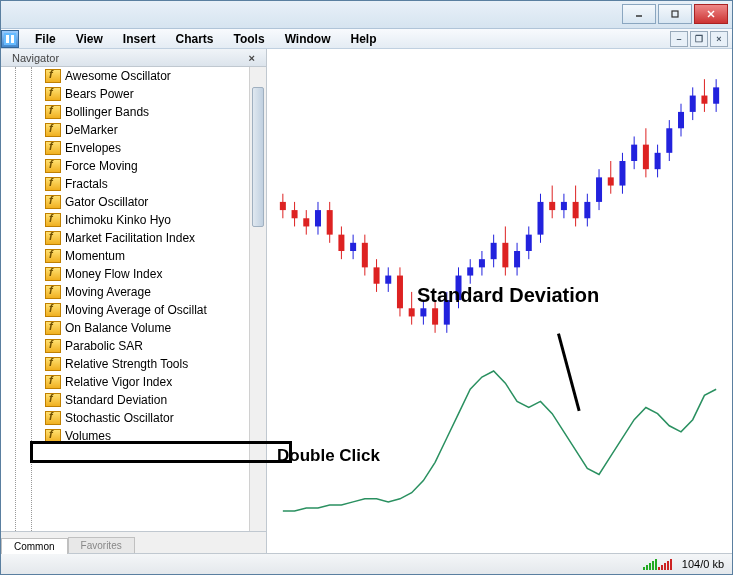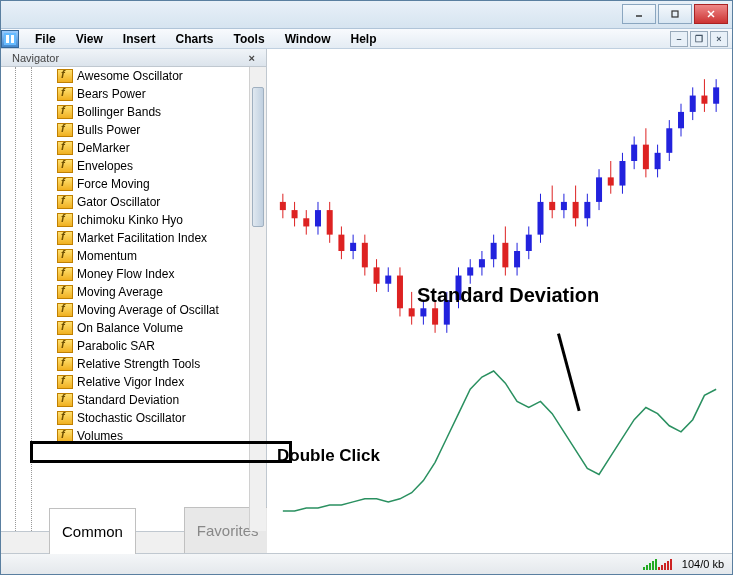--- a/index.html
+++ b/index.html
@@ -16,31 +16,31 @@
 .menu-item { padding: 2px 10px; cursor: pointer; }
 .menubar-right { margin-left: auto; display: flex; gap: 2px; padding-right: 4px; }
 .small-btn { width: 18px; height: 16px; border: 1px solid #9ab; background: #e8f0f8; display: flex; align-items: center; justify-content: center; font-size: 9px; cursor: pointer; color: #456; }
 
 .content { flex: 1; display: flex; background: #fff; position: relative; }
 
 .navigator { width: 266px; border-right: 1px solid #c0c8d0; display: flex; flex-direction: column; background: #fff; }
 .nav-header { height: 18px; background: linear-gradient(#f0f4f8,#dce4ec); border-bottom: 1px solid #c0c8d0; display: flex; align-items: center; padding: 0 11px; font-size: 11px; color: #444; }
 .nav-close { margin-left: auto; cursor: pointer; font-size: 11px; font-weight: bold; }
 .nav-tree { flex: 1; overflow: hidden; position: relative; display: flex; }
-.tree-list { flex: 1; overflow: hidden; margin-left: 12px; }
+.tree-list { flex: 1; overflow: hidden; }
 .tree-row { height: 18px; display: flex; align-items: center; padding-left: 44px; font-size: 12px; color: #000; white-space: nowrap; position: relative; cursor: pointer; }
 .tree-row .ind-icon { width: 16px; height: 14px; background: linear-gradient(#ffe070,#f0b020); border: 1px solid #c08000; margin-right: 4px; position: relative; flex-shrink: 0; }
 .tree-row .ind-icon::after { content: "f"; position: absolute; left: 3px; top: -2px; font-size: 11px; font-style: italic; font-weight: bold; color: #705000; }
 .tree-lines { position: absolute; left: 0; top: 0; bottom: 0; width: 44px; pointer-events: none; }
 .tree-lines::before { content: ""; position: absolute; left: 14px; top: 0; bottom: 0; border-left: 1px dotted #999; }
 .tree-lines::after { content: ""; position: absolute; left: 30px; top: 0; bottom: 0; border-left: 1px dotted #999; }
 .scrollbar { width: 17px; background: #f0f0f0; border-left: 1px solid #d0d0d0; position: relative; }
 .scroll-thumb { position: absolute; left: 2px; right: 2px; top: 20px; height: 140px; background: linear-gradient(90deg,#e0e8f0,#c0d0e0); border: 1px solid #a0b0c0; border-radius: 2px; cursor: pointer; }
 .nav-tabs { height: 22px; display: flex; border-top: 1px solid #c0c8d0; background: #f0f0f0; align-items: flex-end; }
-.nav-tab { padding: 14px 12px; font-size: 15px; border: 1px solid #c0c0c0; border-bottom: none; background: #e8e8e8; cursor: pointer; color: #888; margin-left: 48px; }
+.nav-tab { padding: 2px 12px; font-size: 10px; border: 1px solid #c0c0c0; border-bottom: none; background: #e8e8e8; cursor: pointer; color: #888; }
 .nav-tab.active { background: #fff; color: #000; position: relative; top: 1px; }
 
 .chart { flex: 1; position: relative; background: #fff; }
 .chart svg { width: 100%; height: 100%; }
 
 .statusbar { height: 22px; border-top: 1px solid #c0c8d0; background: linear-gradient(#f4f6f8,#e4e8ec); display: flex; align-items: center; justify-content: flex-end; padding: 0 8px; font-size: 11px; gap: 10px; }
 .bars { display: flex; align-items: flex-end; gap: 1px; height: 12px; }
 .bars span { width: 2px; background: #2a2; }
 .bars span.r { background: #c22; }
 
@@ -112,33 +112,33 @@
             <div class="tree-row">
               <span class="ind-icon"></span>
               <span>Bears Power</span>
             </div>
             <div class="tree-row">
               <span class="ind-icon"></span>
               <span>Bollinger Bands</span>
             </div>
             <div class="tree-row">
               <span class="ind-icon"></span>
-              <span>Bulls Power</span>
-            </div>
-            <div class="tree-row">
-              <span class="ind-icon"></span>
               <span>DeMarker</span>
             </div>
             <div class="tree-row">
               <span class="ind-icon"></span>
               <span>Envelopes</span>
             </div>
             <div class="tree-row">
               <span class="ind-icon"></span>
               <span>Force Moving</span>
+            </div>
+            <div class="tree-row">
+              <span class="ind-icon"></span>
+              <span>Fractals</span>
             </div>
             <div class="tree-row">
               <span class="ind-icon"></span>
               <span>Gator Oscillator</span>
             </div>
             <div class="tree-row">
               <span class="ind-icon"></span>
               <span>Ichimoku Kinko Hyo</span>
             </div>
             <div class="tree-row">

